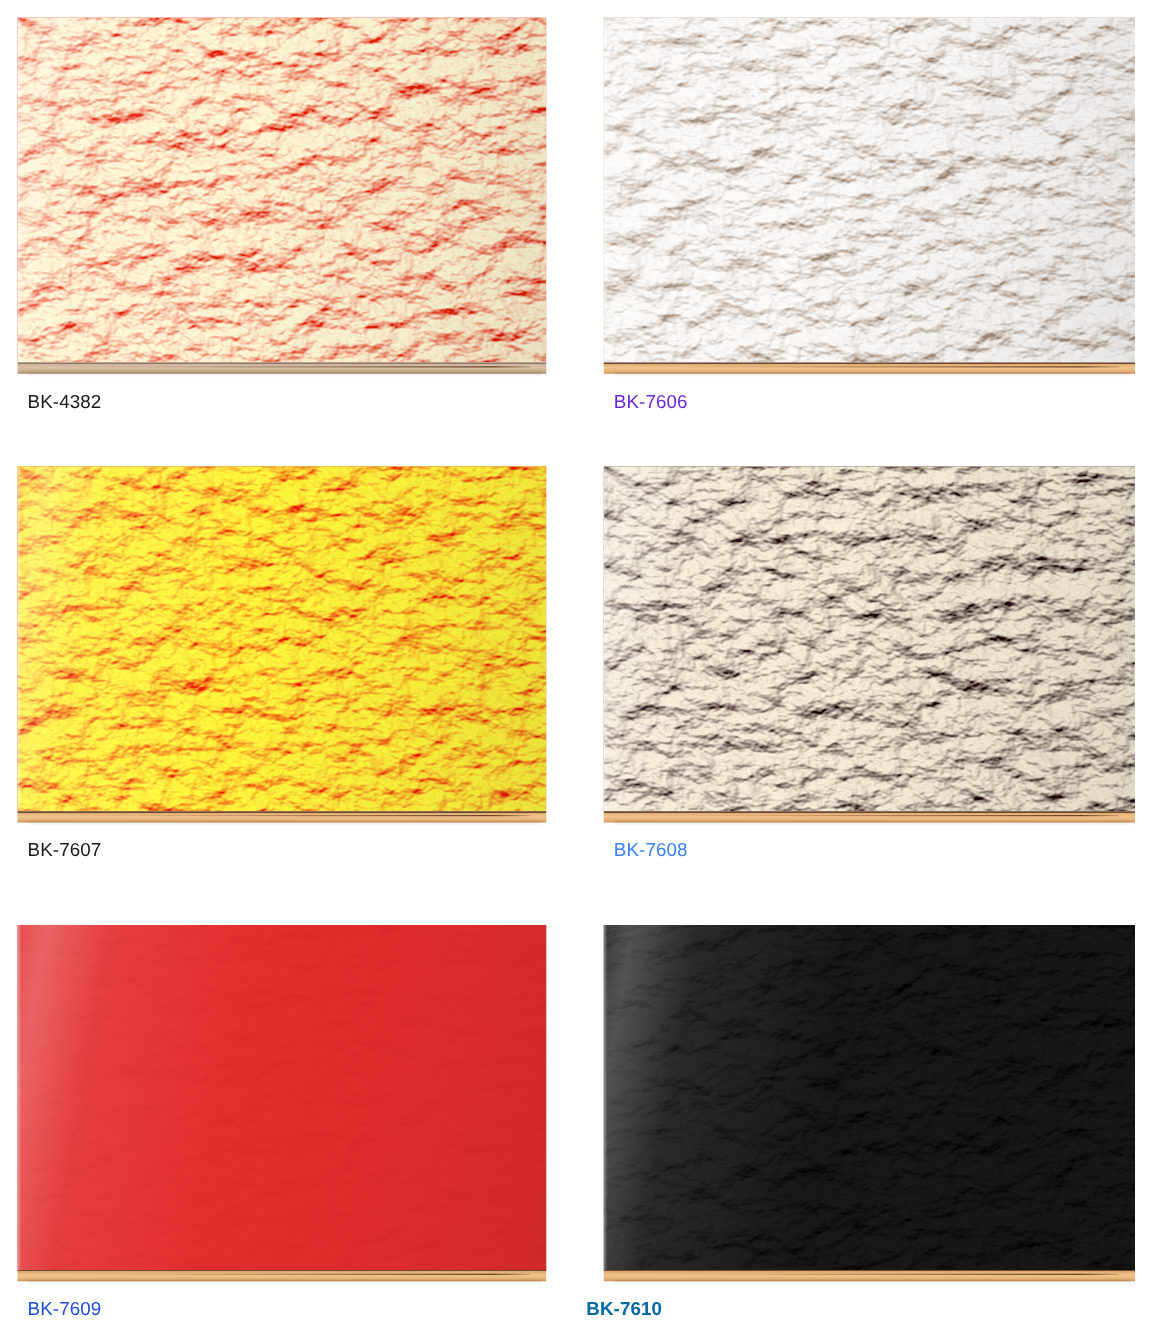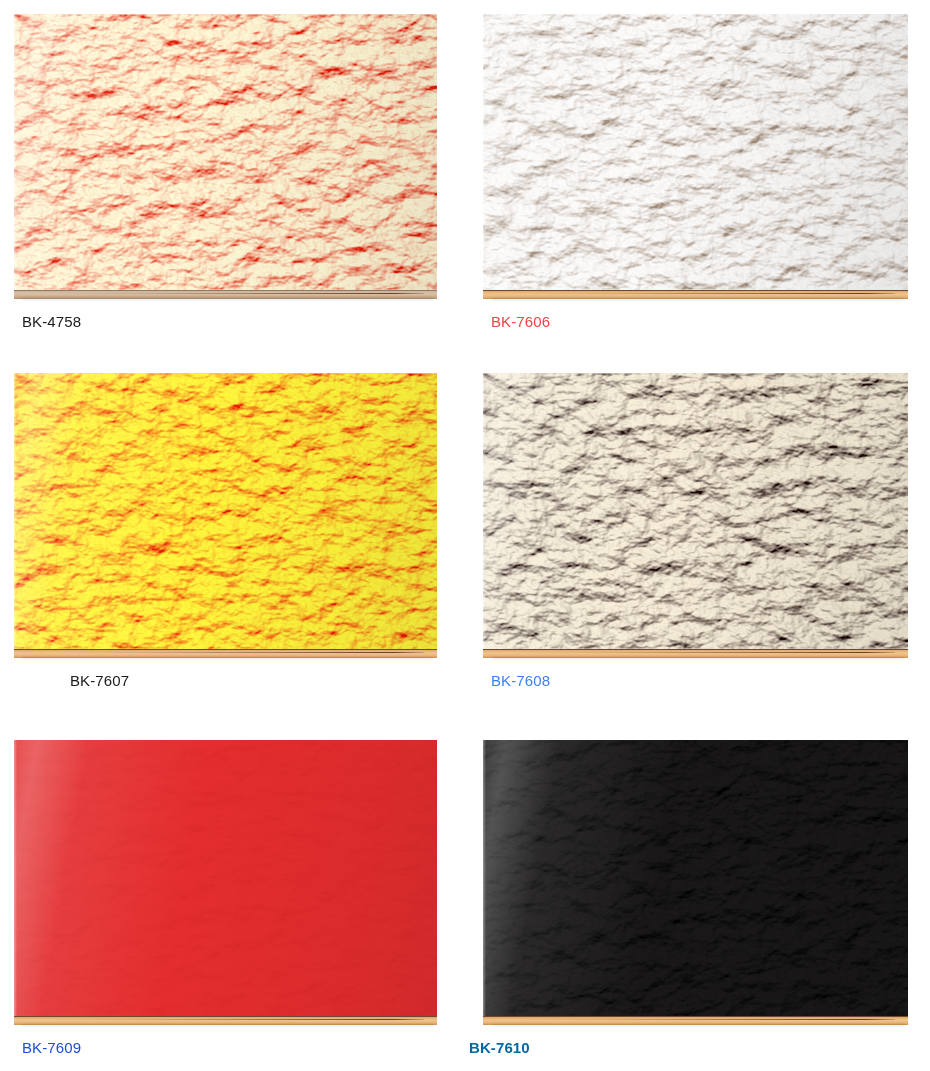--- a/index.html
+++ b/index.html
@@ -148,21 +148,21 @@
             <rect x="0" y="0" width="423" height="276" fill="#F08A6E"></rect>
             <rect x="0" y="0" width="423" height="276" fill="#ffffff" filter="url(#tex0)" style="mix-blend-mode:overlay;opacity:0.95"></rect>
           </svg>
           <div class="tile-sheen" style="background: linear-gradient(100deg, rgba(255, 255, 255, 0.16) 0%, rgba(255, 255, 255, 0.26) 5%, rgba(255, 255, 255, 0.08) 16%, rgba(255, 255, 255, 0) 42%, rgba(0, 0, 0, 0.035) 76%, rgba(0, 0, 0, 0.08) 100%);"></div>
           <div class="tile-edge-left" style="background: linear-gradient(to right, rgba(255, 255, 255, 0.38), rgba(255, 255, 255, 0));"></div>
         </div>
         <div class="tile-base base-pale"></div>
       </div>
       <div class="tile-shadow" style="top: 284px;"></div>
     </div>
-    <div class="swatch-label" style="left: 22px; top: 313px; color: rgb(27, 27, 27); font-size: 15px;">BK-4758</div>
+    <div class="swatch-label" style="left: 22px; top: 313px; color: rgb(27, 27, 27); font-size: 15px;">BK-4382</div>
     <div class="swatch-cell" style="left: 483px; top: 14px; width: 425px; height: 285px;">
       <div class="tile-wrap">
         <div class="tile-face" style="height: 276px; background-color: rgb(207, 196, 187);">
           <svg xmlns="http://www.w3.org/2000/svg" preserveAspectRatio="none" viewBox="0 0 425 276">
             <defs>
               <filter id="tex1" x="0" y="0" width="100%" height="100%" filterUnits="objectBoundingBox" primitiveUnits="userSpaceOnUse">
                 <feTurbulence type="fractalNoise" baseFrequency="0.035 0.05075" numOctaves="4" seed="20" result="nz"></feTurbulence>
                 <feDiffuseLighting in="nz" surfaceScale="12" diffuseConstant="1" lighting-color="#ffffff" result="lit">
                   <feDistantLight azimuth="250" elevation="58"></feDistantLight>
                 </feDiffuseLighting>
@@ -172,21 +172,21 @@
             <rect x="0" y="0" width="425" height="276" fill="#CFC4BB"></rect>
             <rect x="0" y="0" width="425" height="276" fill="#ffffff" filter="url(#tex1)" style="mix-blend-mode:overlay;opacity:0.95"></rect>
           </svg>
           <div class="tile-sheen" style="background: linear-gradient(100deg, rgba(255, 255, 255, 0.16) 0%, rgba(255, 255, 255, 0.26) 5%, rgba(255, 255, 255, 0.08) 16%, rgba(255, 255, 255, 0) 42%, rgba(0, 0, 0, 0.035) 76%, rgba(0, 0, 0, 0.08) 100%);"></div>
           <div class="tile-edge-left" style="background: linear-gradient(to right, rgba(255, 255, 255, 0.38), rgba(255, 255, 255, 0));"></div>
         </div>
         <div class="tile-base"></div>
       </div>
       <div class="tile-shadow" style="top: 284px;"></div>
     </div>
-    <div class="swatch-label" style="left: 491px; top: 313px; color: #ef4444; font-size: 15px;">BK-7606</div>
+    <div class="swatch-label" style="left: 491px; top: 313px; color: #6d28d9; font-size: 15px;">BK-7606</div>
     <div class="swatch-cell" style="left: 14px; top: 373px; width: 423px; height: 285px;">
       <div class="tile-wrap">
         <div class="tile-face" style="height: 276px; background-color: rgb(245, 138, 31);">
           <svg xmlns="http://www.w3.org/2000/svg" preserveAspectRatio="none" viewBox="0 0 423 276">
             <defs>
               <filter id="tex2" x="0" y="0" width="100%" height="100%" filterUnits="objectBoundingBox" primitiveUnits="userSpaceOnUse">
                 <feTurbulence type="fractalNoise" baseFrequency="0.035 0.05075" numOctaves="4" seed="33" result="nz"></feTurbulence>
                 <feDiffuseLighting in="nz" surfaceScale="12" diffuseConstant="1" lighting-color="#ffffff" result="lit">
                   <feDistantLight azimuth="250" elevation="58"></feDistantLight>
                 </feDiffuseLighting>
@@ -196,21 +196,21 @@
             <rect x="0" y="0" width="423" height="276" fill="#F58A1F"></rect>
             <rect x="0" y="0" width="423" height="276" fill="#ffffff" filter="url(#tex2)" style="mix-blend-mode:overlay;opacity:0.95"></rect>
           </svg>
           <div class="tile-sheen" style="background: linear-gradient(100deg, rgba(255, 255, 255, 0.16) 0%, rgba(255, 255, 255, 0.26) 5%, rgba(255, 255, 255, 0.08) 16%, rgba(255, 255, 255, 0) 42%, rgba(0, 0, 0, 0.035) 76%, rgba(0, 0, 0, 0.08) 100%);"></div>
           <div class="tile-edge-left" style="background: linear-gradient(to right, rgba(255, 255, 255, 0.38), rgba(255, 255, 255, 0));"></div>
         </div>
         <div class="tile-base"></div>
       </div>
       <div class="tile-shadow" style="top: 284px;"></div>
     </div>
-    <div class="swatch-label" style="left: 22px; top: 672px; color: rgb(27, 27, 27); font-size: 15px; margin-left: 48px;">BK-7607</div>
+    <div class="swatch-label" style="left: 22px; top: 672px; color: rgb(27, 27, 27); font-size: 15px;">BK-7607</div>
     <div class="swatch-cell" style="left: 483px; top: 373px; width: 425px; height: 285px;">
       <div class="tile-wrap">
         <div class="tile-face" style="height: 276px; background-color: rgb(138, 123, 112);">
           <svg xmlns="http://www.w3.org/2000/svg" preserveAspectRatio="none" viewBox="0 0 425 276">
             <defs>
               <filter id="tex3" x="0" y="0" width="100%" height="100%" filterUnits="objectBoundingBox" primitiveUnits="userSpaceOnUse">
                 <feTurbulence type="fractalNoise" baseFrequency="0.035 0.05075" numOctaves="4" seed="46" result="nz"></feTurbulence>
                 <feDiffuseLighting in="nz" surfaceScale="12" diffuseConstant="1" lighting-color="#ffffff" result="lit">
                   <feDistantLight azimuth="250" elevation="58"></feDistantLight>
                 </feDiffuseLighting>

